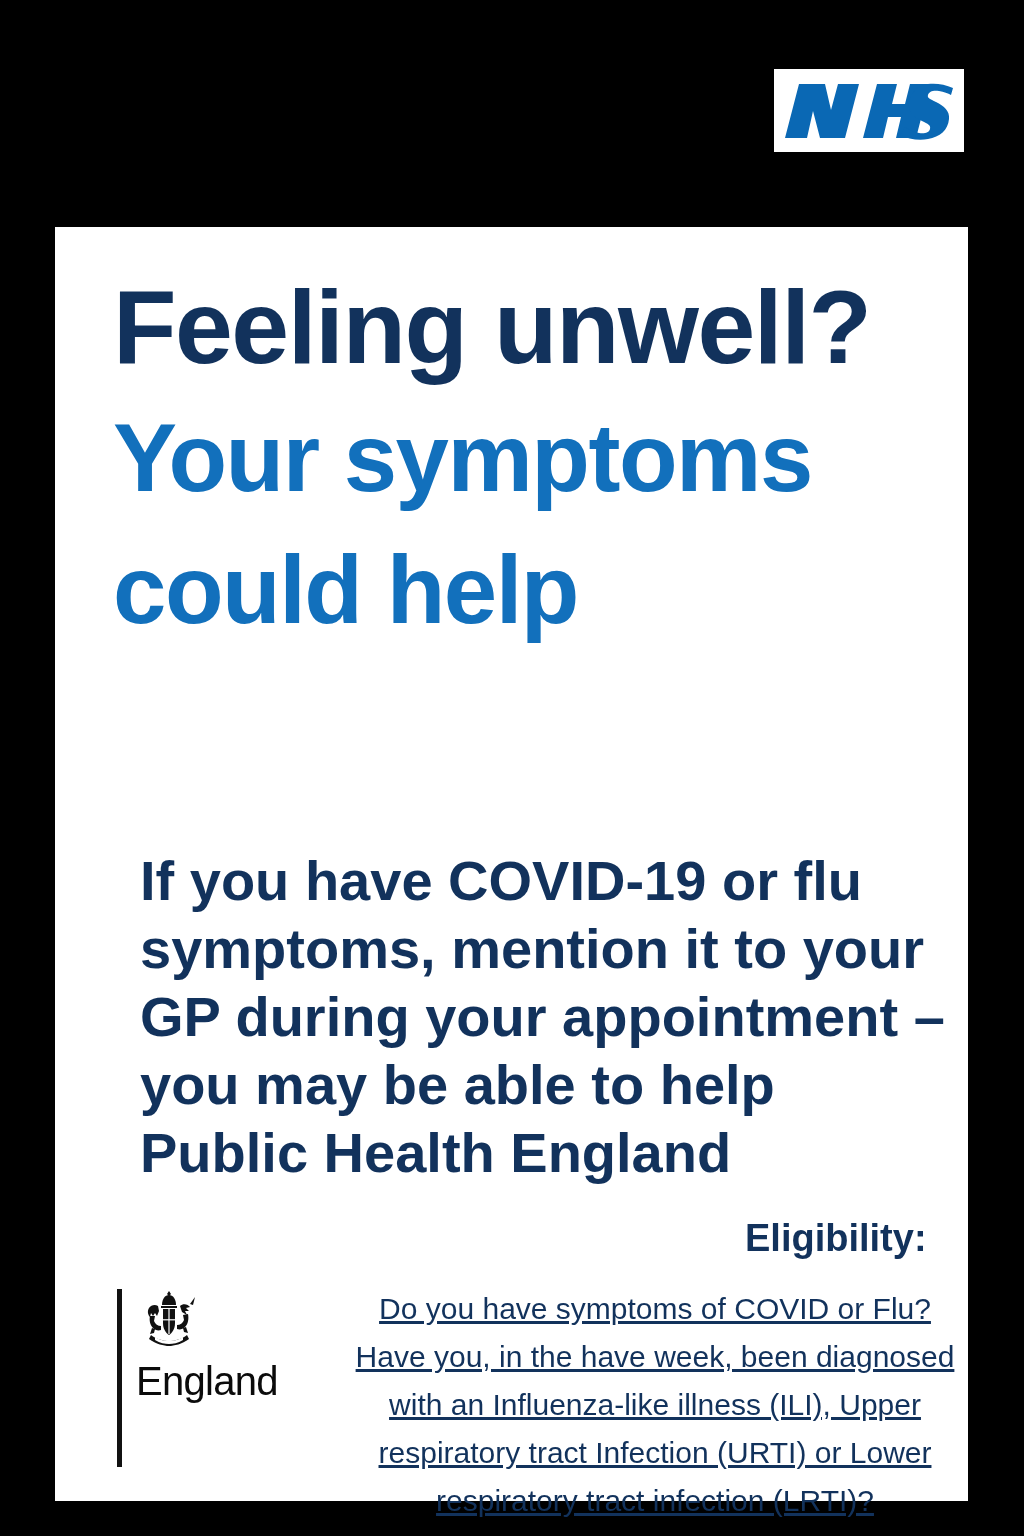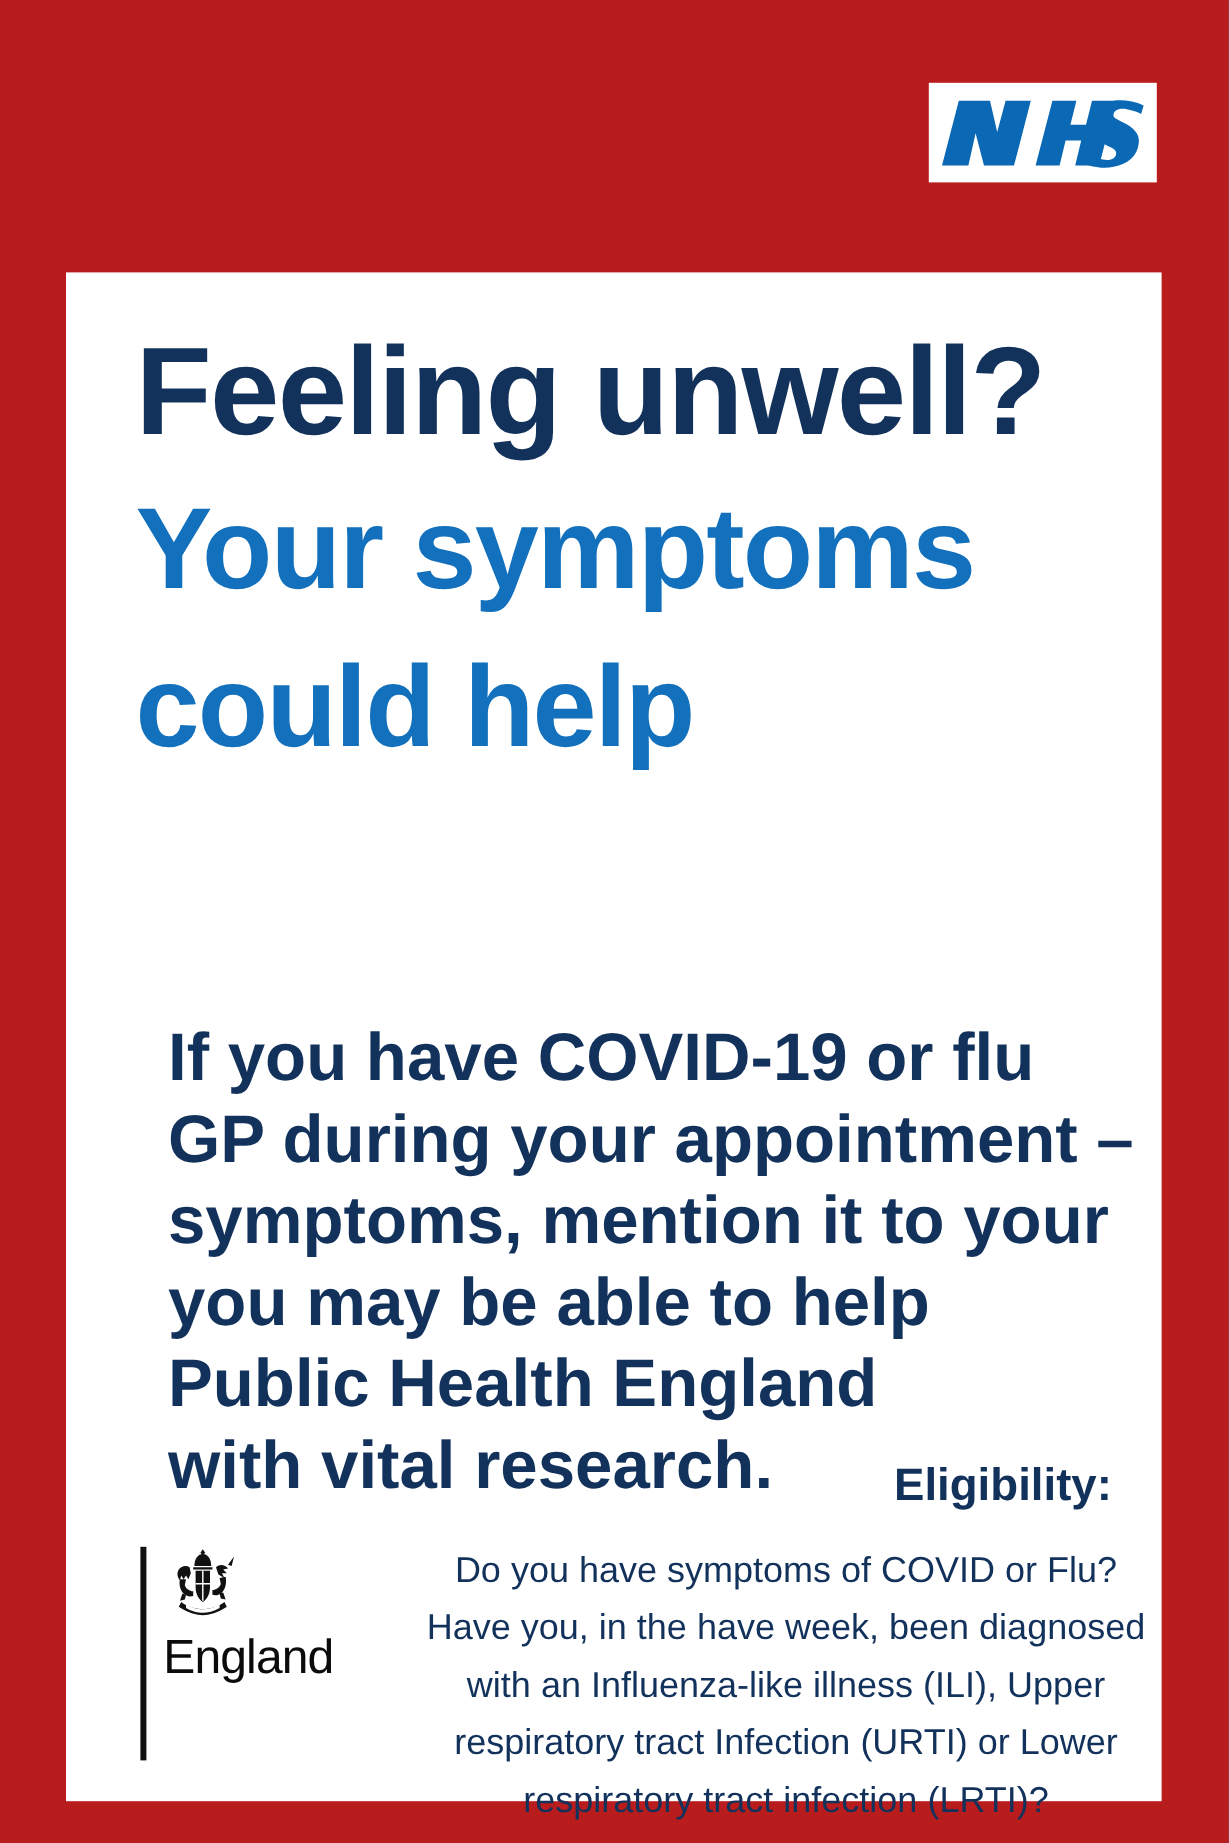--- a/index.html
+++ b/index.html
@@ -12,21 +12,21 @@
     overflow: hidden;
     font-family: "Liberation Sans", sans-serif;
     background: #0072C0;
   }
 
   
   #poster {
     position: relative;
     width: 1024px;
     height: 1536px;
-    background: #b91c1c;
+    background: #000000;
     box-sizing: border-box;
   }
 
   
   #nhs-logo {
     position: absolute;
     left: 774px;
     top: 69px;
     width: 190px;
     height: 83px;
@@ -105,21 +105,21 @@
   #eligibility-copy {
     position: absolute;
     left: 300px;
     top: 1058px;
     width: 600px;
     text-align: center;
     font-size: 30px;
     line-height: 48px;
     color: #12325C;
   }
-  #eligibility-copy span { display: block; white-space: nowrap; }
+  #eligibility-copy span { display: block; white-space: nowrap; text-decoration: underline; }
 
   
   #phe-logo {
     position: absolute;
     left: 62px;
     top: 1062px;
     width: 240px;
     height: 185px;
     display: flex;
     align-items: flex-start;
@@ -173,25 +173,24 @@
     <div id="headline-block">
       <div class="h-main">Feeling unwell?</div>
       <div class="h-sub">
         <span>Your symptoms</span>
         <span>could help</span>
       </div>
     </div>
 
     <div id="body-copy">
       <span>If you have COVID-19 or flu</span>
+      <span>symptoms, mention it to your</span>
       <span>GP during your appointment –</span>
-      <span>symptoms, mention it to your</span>
       <span>you may be able to help</span>
       <span>Public Health England</span>
-      <span>with vital research.</span>
     </div>
 
     <div id="eligibility-label">Eligibility:</div>
 
     <div id="eligibility-copy">
       <span>Do you have symptoms of COVID or Flu?</span>
       <span>Have you, in the have week, been diagnosed</span>
       <span>with an Influenza-like illness (ILI), Upper</span>
       <span>respiratory tract Infection (URTI) or Lower</span>
       <span>respiratory tract infection (LRTI)?</span>

